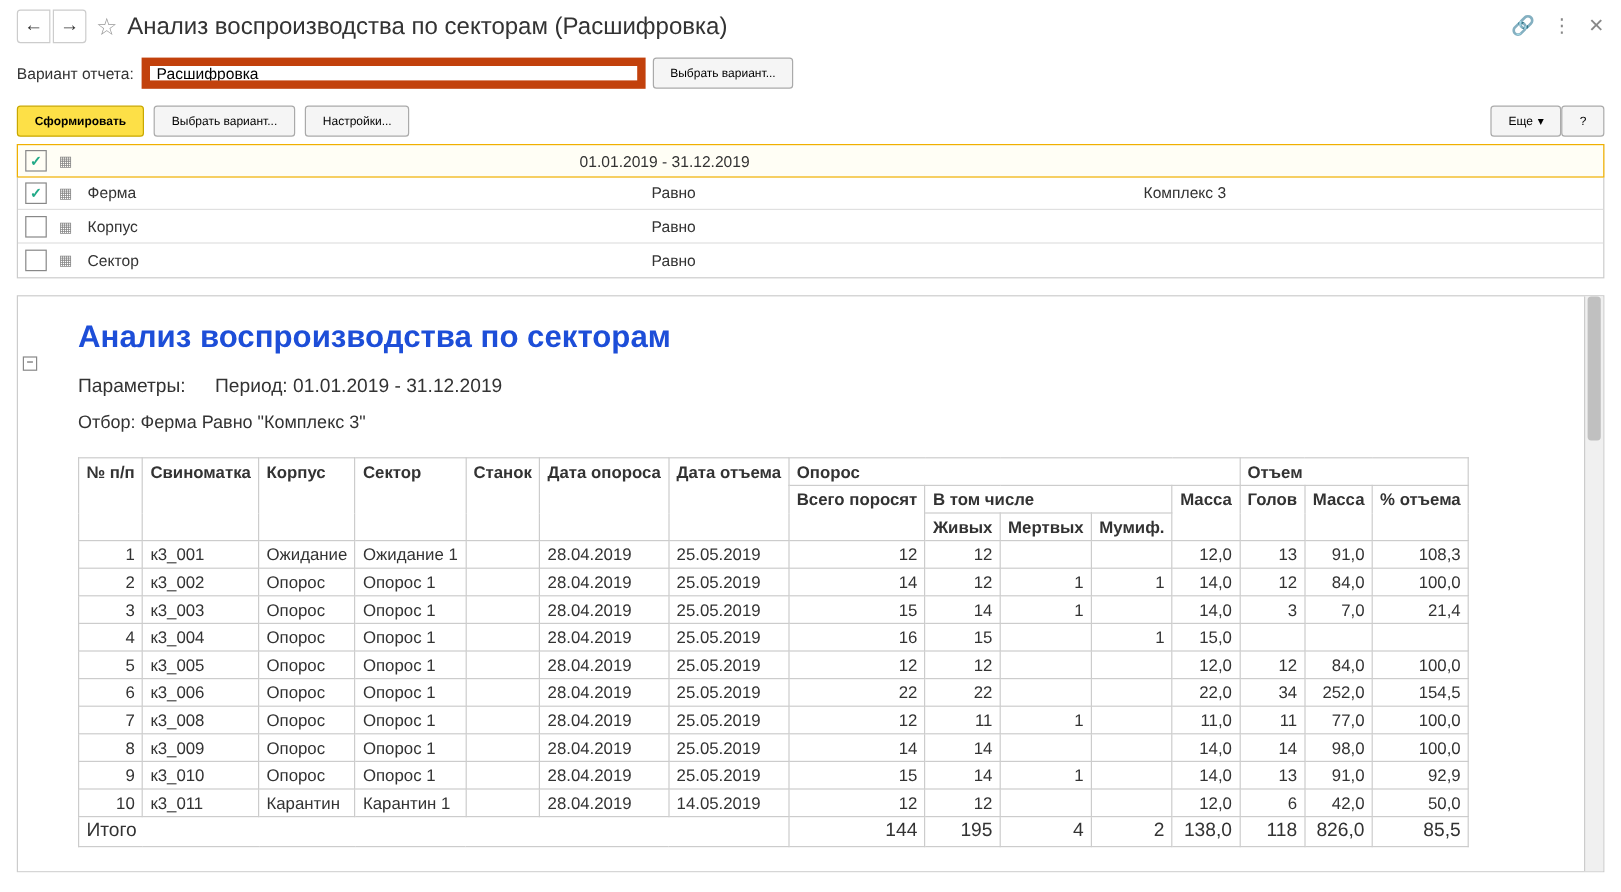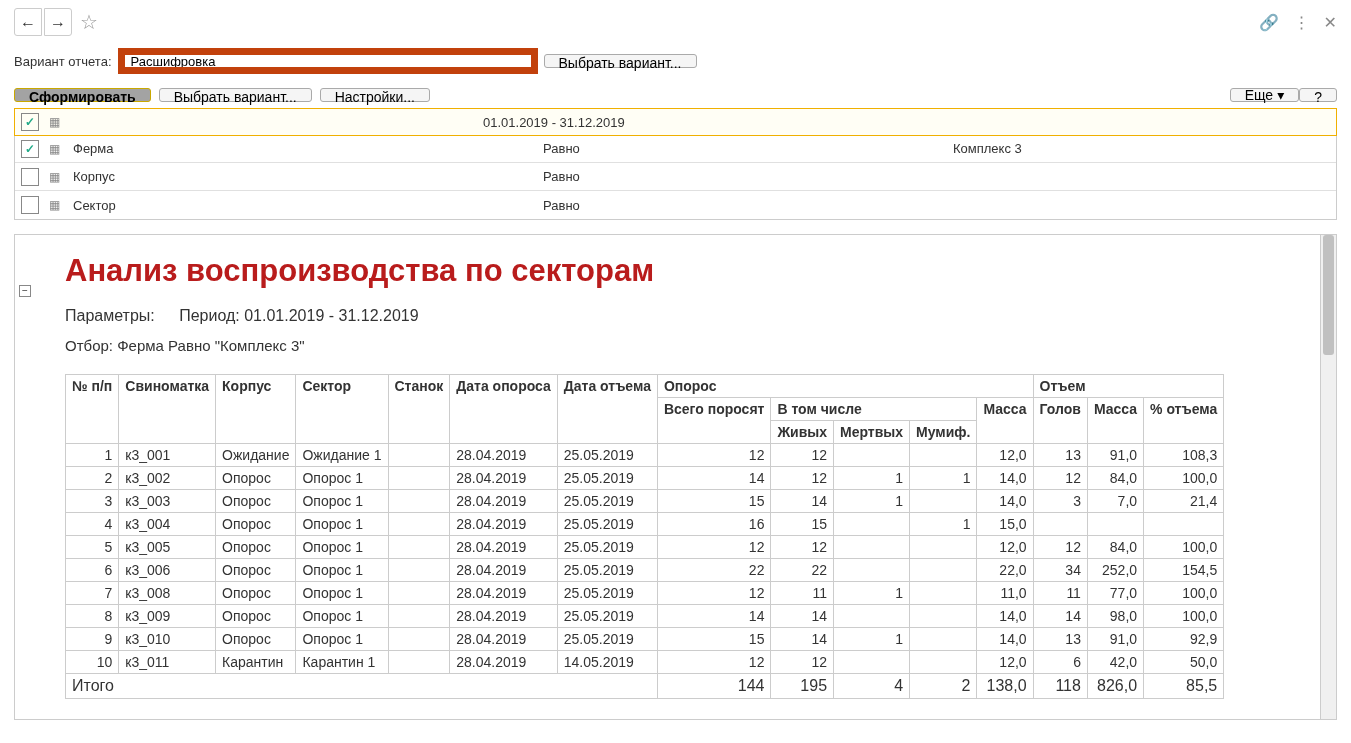--- a/index.html
+++ b/index.html
@@ -9,60 +9,61 @@
 .nav-btn { width: 28px; height: 28px; border: 1px solid #ccc; background: #fff; display: flex; align-items: center; justify-content: center; font-size: 16px; cursor: pointer; }
 .nav-btn:first-child { border-radius: 3px 0 0 3px; }
 .nav-btn:last-child { border-radius: 0 3px 3px 0; }
 .star-icon { font-size: 20px; color: #999; cursor: pointer; }
 .page-title { font-size: 20px; color: #333; }
 .header-right { margin-left: auto; display: flex; gap: 14px; align-items: center; color: #888; }
 .icon-btn { cursor: pointer; font-size: 16px; }
 .row2 { display: flex; align-items: center; padding: 4px 14px; gap: 6px; }
 .lbl { font-size: 13px; }
 .text-input { border: 7px solid #c2410c; height: 26px; padding: 2px 6px; font-size: 13px; width: 420px; }
-.btn { border: 1px solid #aaa; background: #f5f5f5; height: 14px; padding: 0 14px; font-size: 14px; border-radius: 3px; cursor: pointer; }
-.btn-yellow { background: #a3a3a3; border-color: #c9a800; font-weight: bold; }
+.btn { border: 1px solid #aaa; background: #f5f5f5; height: 26px; padding: 0 14px; font-size: 10px; border-radius: 3px; cursor: pointer; }
+.btn-yellow { background: #fde047; border-color: #c9a800; font-weight: bold; }
 .row3 { display: flex; align-items: center; padding: 10px 14px 6px; gap: 8px; }
 .row3-right { margin-left: auto; display: flex; gap: 0; }
 .btn-more { display: flex; align-items: center; gap: 4px; }
 .filters { margin: 0 14px; border: 1px solid #ccc; }
 .filter-row { display: flex; align-items: center; height: 28px; border-bottom: 1px solid #e0e0e0; padding: 0 6px; gap: 10px; }
 .filter-row:last-child { border-bottom: none; }
 .filter-row.active { border: 1px solid #f0b000; background: #fffef5; margin: -1px; position: relative; z-index: 1; }
 .chk { width: 18px; height: 18px; border: 1px solid #888; display: flex; align-items: center; justify-content: center; font-size: 12px; color: #2a8; }
 .chk.checked::before { content: "✓"; font-weight: bold; }
 .filter-icon { width: 14px; height: 14px; color: #888; font-size: 12px; }
 .filter-name { width: 460px; }
 .filter-op { width: 400px; }
 .filter-val { flex: 1; }
 .report-wrap { margin: 14px 14px 0 14px; border: 1px solid #ccc; position: relative; display: flex; }
 .collapse-handle { width: 20px; display: flex; align-items: flex-start; justify-content: center; padding-top: 50px; }
 .minus-box { width: 12px; height: 12px; border: 1px solid #888; font-size: 10px; line-height: 10px; text-align: center; cursor: pointer; }
 .report-body { flex: 1; padding: 18px 10px 20px 30px; overflow: auto; }
-.report-title { color: #b91c1c; font-size: 31px; font-weight: bold; margin-bottom: 18px; }
+.report-title { color: #1d4ed8; font-size: 26px; font-weight: bold; margin-bottom: 18px; }
 .params { font-size: 16px; margin-bottom: 12px; }
 .params-lbl { margin-right: 20px; }
 .filter-text { font-size: 15px; margin-bottom: 20px; }
 table { border-collapse: collapse; font-size: 14px; }
 th, td { border: 1px solid #ccc; padding: 3px 6px; text-align: left; vertical-align: top; white-space: nowrap; }
 th { font-weight: bold; }
 td.num, th.num { text-align: right; }
 .total-row td { font-size: 16px; }
 .scrollbar { width: 16px; background: #f0f0f0; border-left: 1px solid #ccc; position: relative; }
 .scrollbar-thumb { position: absolute; top: 0; left: 2px; right: 2px; height: 120px; background: #c0c0c0; border-radius: 3px; }
 </style>
 </head>
 <body>
 
 <div class="header-row">
   <div class="nav-btns">
     <div class="nav-btn">←</div>
     <div class="nav-btn">→</div>
   </div>
   <span class="star-icon">☆</span>
+  <span class="page-title">Анализ воспроизводства по секторам (Расшифровка)</span>
   <div class="header-right">
     <span class="icon-btn">🔗</span>
     <span class="icon-btn">⋮</span>
     <span class="icon-btn">✕</span>
   </div>
 </div>
 
 <div class="row2">
   <span class="lbl">Вариант отчета:</span>
   <input class="text-input" value="Расшифровка" style="">

